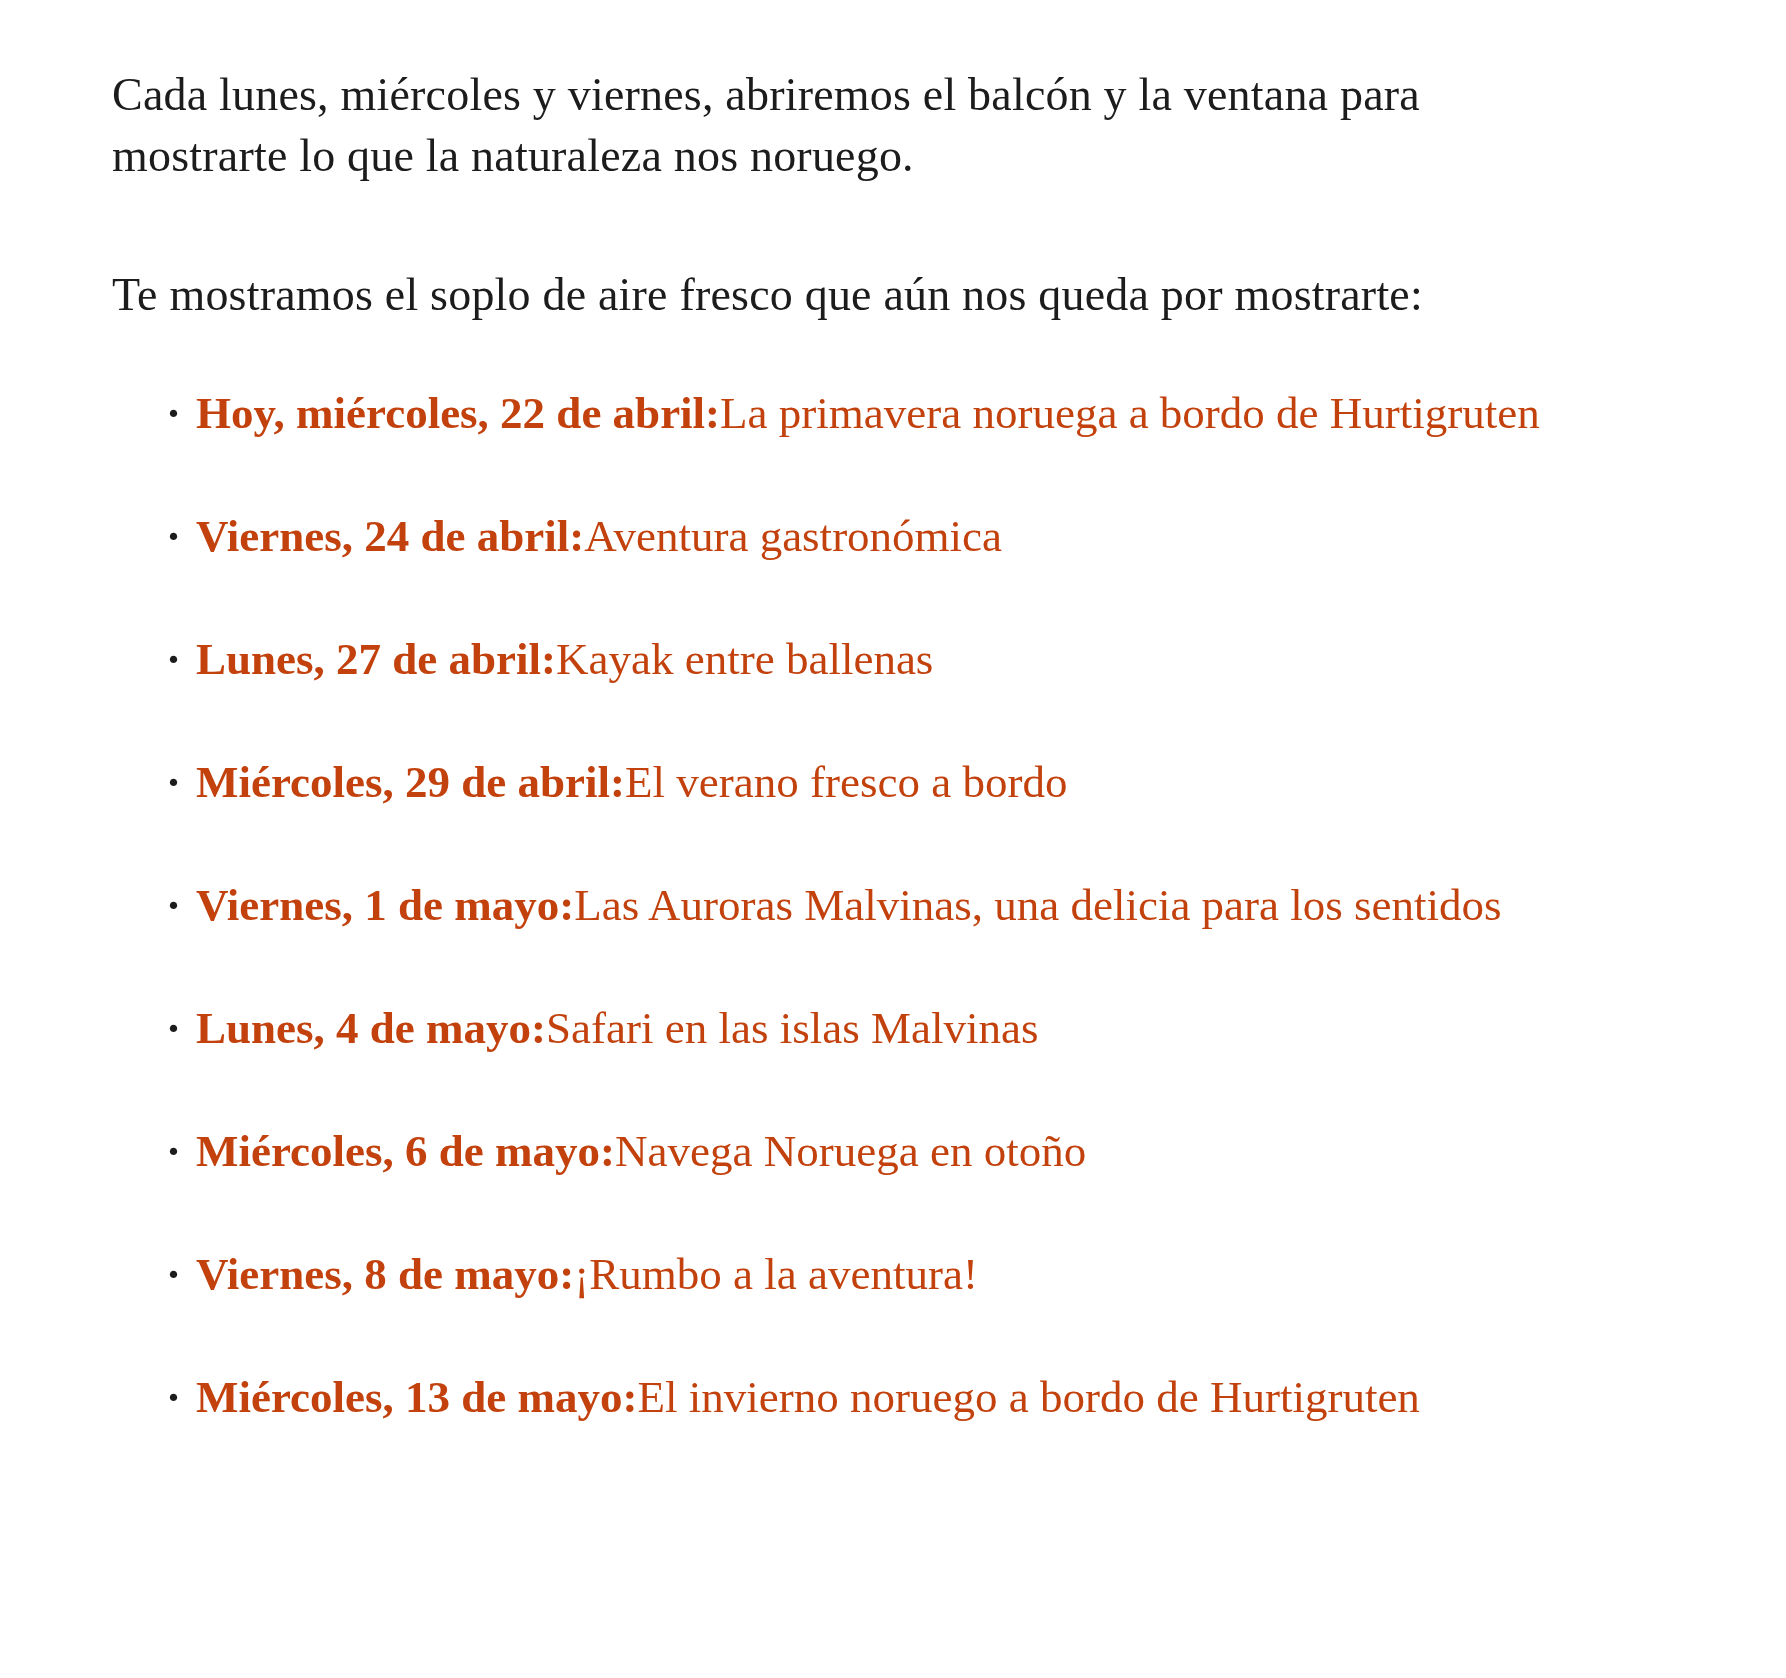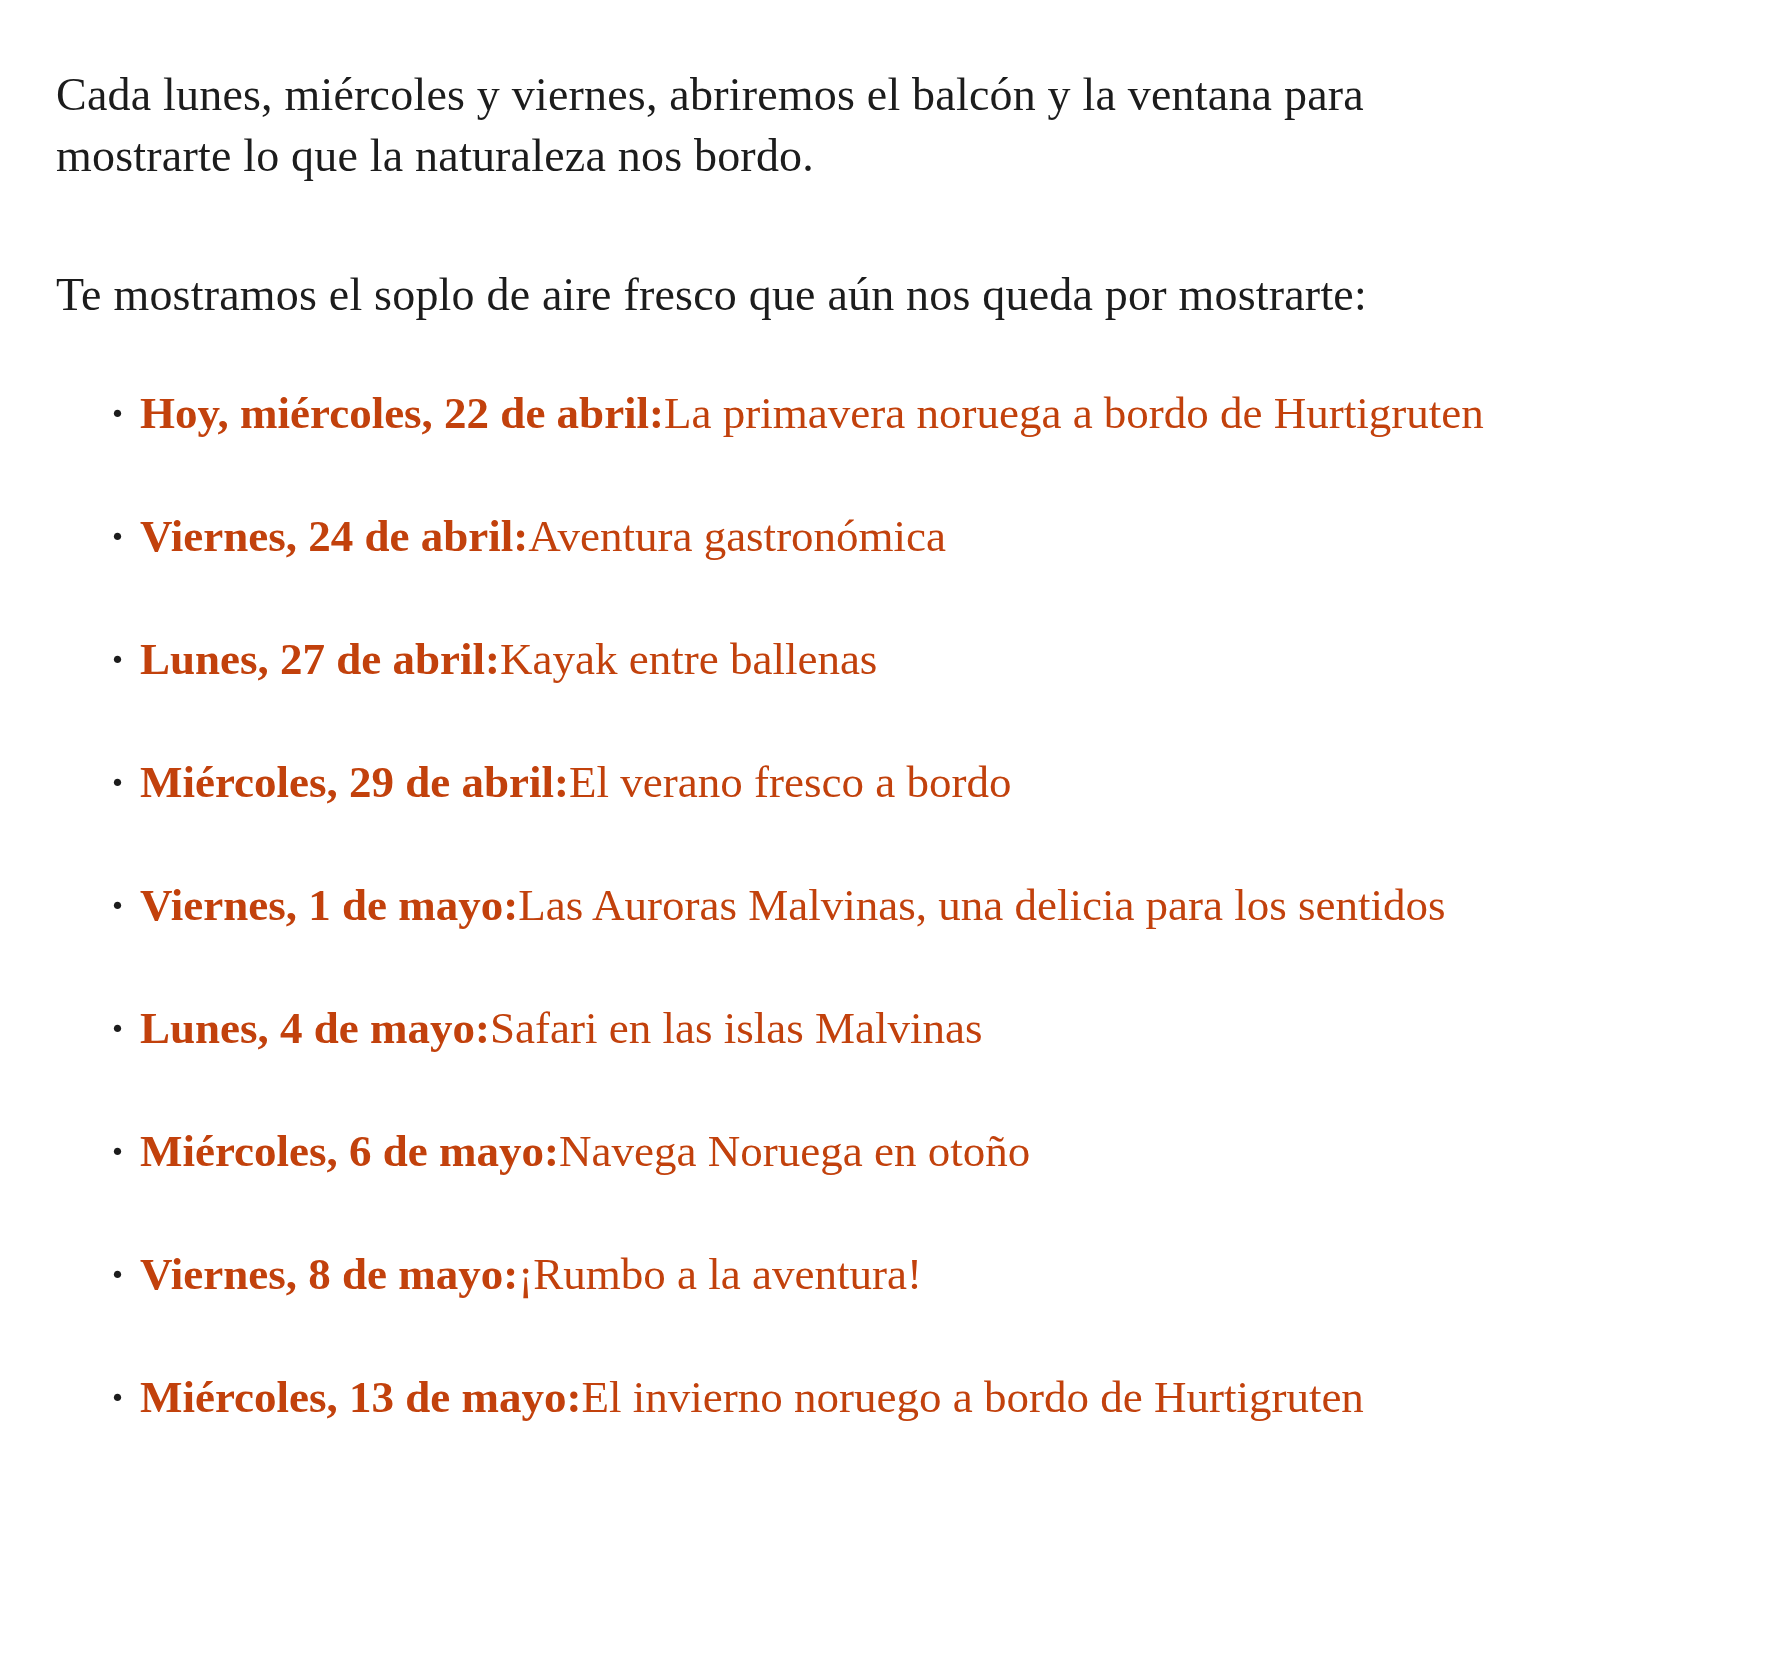--- a/index.html
+++ b/index.html
@@ -11,21 +11,21 @@
     height: 1678px;
     background: #ffffff;
     overflow: hidden;
     font-family: "Liberation Serif", "DejaVu Serif", serif;
     color: #1c1c1c;
   }
   .page {
     box-sizing: border-box;
     width: 1786px;
     height: 1434px;
-    padding: 64px 130px 0 56px;
+    padding: 64px 130px 0 112px;
   }
   .para {
     font-size: 46px;
     line-height: 61px;
     margin: 0;
     letter-spacing: 0.2px;
   }
   .para-line {
     display: block;
     white-space: nowrap;
@@ -63,21 +63,21 @@
     line-height: 0;
   }
 </style>
 </head>
 <body>
 
 <div class="page">
 
   <p class="para intro-paragraph">
     <span class="para-line">Cada lunes, miércoles y viernes, abriremos el balcón y la ventana para</span>
-    <span class="para-line">mostrarte lo que la naturaleza nos bordo.</span>
+    <span class="para-line">mostrarte lo que la naturaleza nos noruego.</span>
   </p>
 
   <p class="para lead-paragraph">Te mostramos el soplo de aire fresco que aún nos queda por mostrarte:</p>
 
   <ul class="schedule" id="schedule-list">
       <li class="item">
     <span class="bullet">·</span><span class="label">Hoy, miércoles, 22 de abril:</span><span class="desc"><span>La primavera noruega a bordo de Hurtigruten</span></span>
   </li>
       <li class="item">
     <span class="bullet">·</span><span class="label">Viernes, 24 de abril:</span><span class="desc"><span>Aventura gastronómica</span></span>

